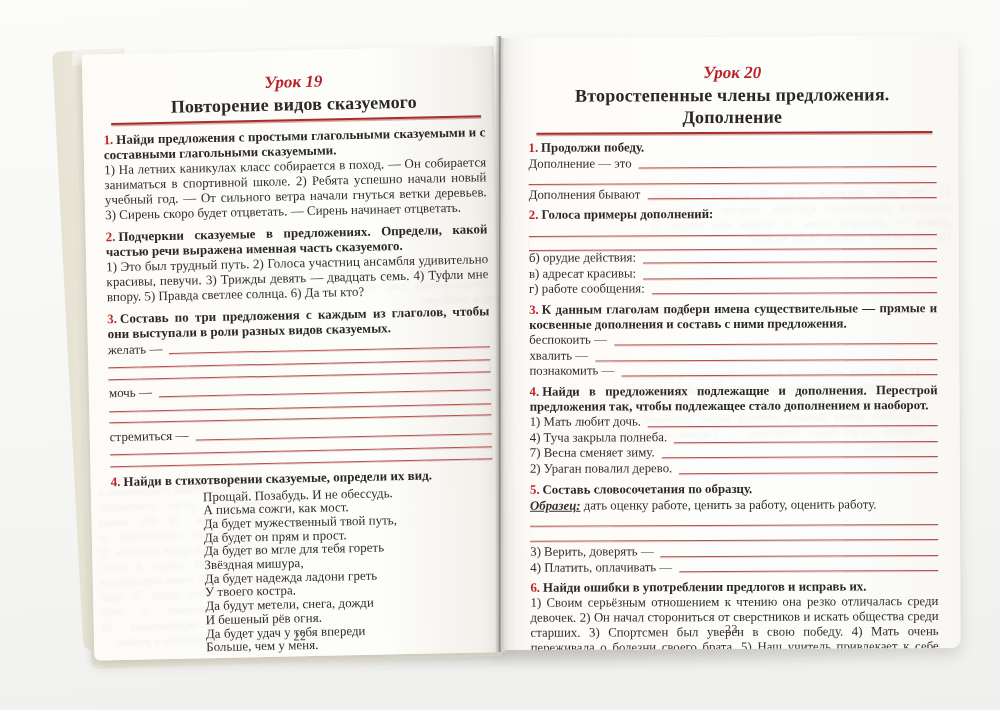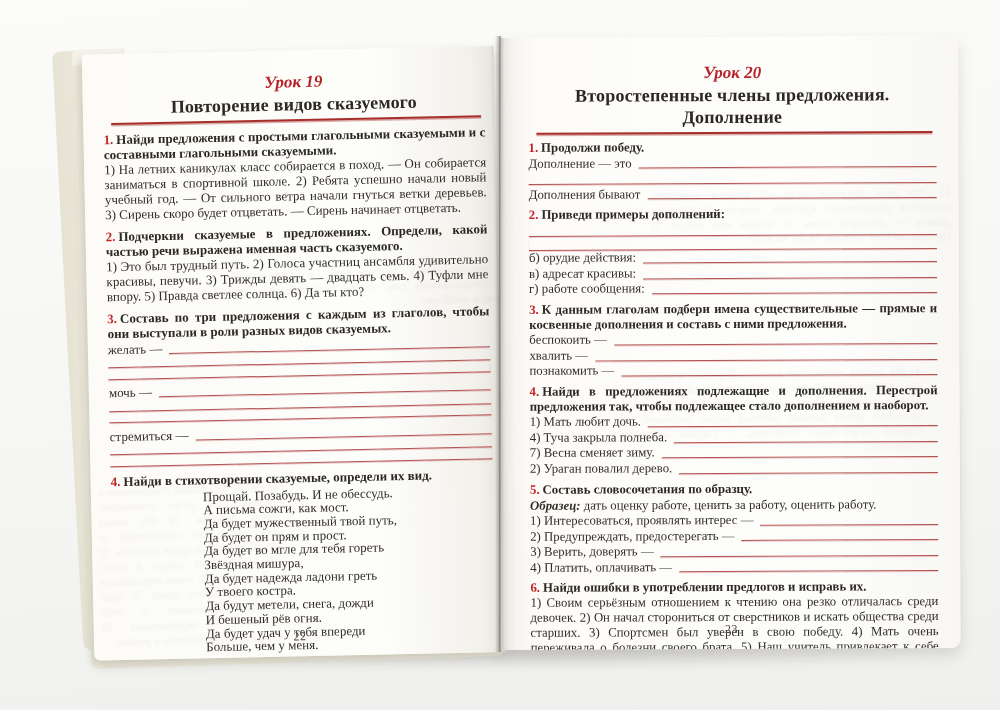--- a/index.html
+++ b/index.html
@@ -65,21 +65,21 @@
              box-shadow:0 1px 0 rgba(205,135,135,.4); margin-bottom:2px; }
   .blank { height:12px; border-bottom:1.3px solid #b25252;
            box-shadow:0 1px 0 rgba(205,135,135,.4); }
   .vgroup { margin-bottom:5px; }
   .vgroup .blank { height:11.5px; }
 
   .poem { margin:3px 0 0 92px; line-height:13.7px; font-size:13px; }
   .poem-author { text-align:right; margin:6px 62px 0 0; letter-spacing:1.5px; font-size:13px; }
 
   .example { margin-top:1px; }
-  .ex-label { font-weight:bold; font-style:italic; }
+  .ex-label { font-weight:bold; font-style:italic;text-decoration:underline; }
 
   .pagenum { position:absolute; bottom:12px; left:0; right:0; text-align:center;
              font-size:12px; color:#4a443c; letter-spacing:.5px; }
 
   .ghost { position:absolute; transform:scaleX(-1) rotate(.6deg); filter:blur(1.2px);
            opacity:.055; color:#4d4a45; text-align:justify; pointer-events:none; }
 </style>
 </head>
 <body>
 
@@ -178,21 +178,21 @@
         <div class="wl">
             <span class="wl-line"></span>
           </div>
         <div class="wl">
             <span class="wl-label">Дополнения бывают</span>
             <span class="wl-line"></span>
           </div>
       </div>
 
       <div class="task">
-        <p class="task-head"><span class="tnum">2.</span><span class="tprompt">Приведи примеры дополнений:</span></p>
+        <p class="task-head"><span class="tnum">2.</span><span class="tprompt">Голоса примеры дополнений:</span></p>
         <div class="wl">
             <span class="wl-line"></span>
           </div>
         <div class="blank"></div>
         <div class="wl">
             <span class="wl-label">б) орудие действия:</span>
             <span class="wl-line"></span>
           </div>
         <div class="wl">
             <span class="wl-label">в) адресат красивы:</span>
@@ -237,25 +237,23 @@
         <div class="wl">
             <span class="wl-label">2) Ураган повалил дерево.</span>
             <span class="wl-line"></span>
           </div>
       </div>
 
       <div class="task">
         <p class="task-head"><span class="tnum">5.</span><span class="tprompt">Составь словосочетания по образцу.</span></p>
         <p class="example"><span class="ex-label">Образец:</span> <span>дать оценку работе, ценить за работу, оценить работу.</span></p>
         <div class="wl">
-            <span class="wl-label">1) Интересоваться, проявлять интерес —</span>
-            <span class="wl-line"></span>
-          </div>
-        <div class="wl">
-            <span class="wl-label">2) Предупреждать, предостерегать —</span>
+            <span class="wl-line"></span>
+          </div>
+        <div class="wl">
             <span class="wl-line"></span>
           </div>
         <div class="wl">
             <span class="wl-label">3) Верить, доверять —</span>
             <span class="wl-line"></span>
           </div>
         <div class="wl">
             <span class="wl-label">4) Платить, оплачивать —</span>
             <span class="wl-line"></span>
           </div>

